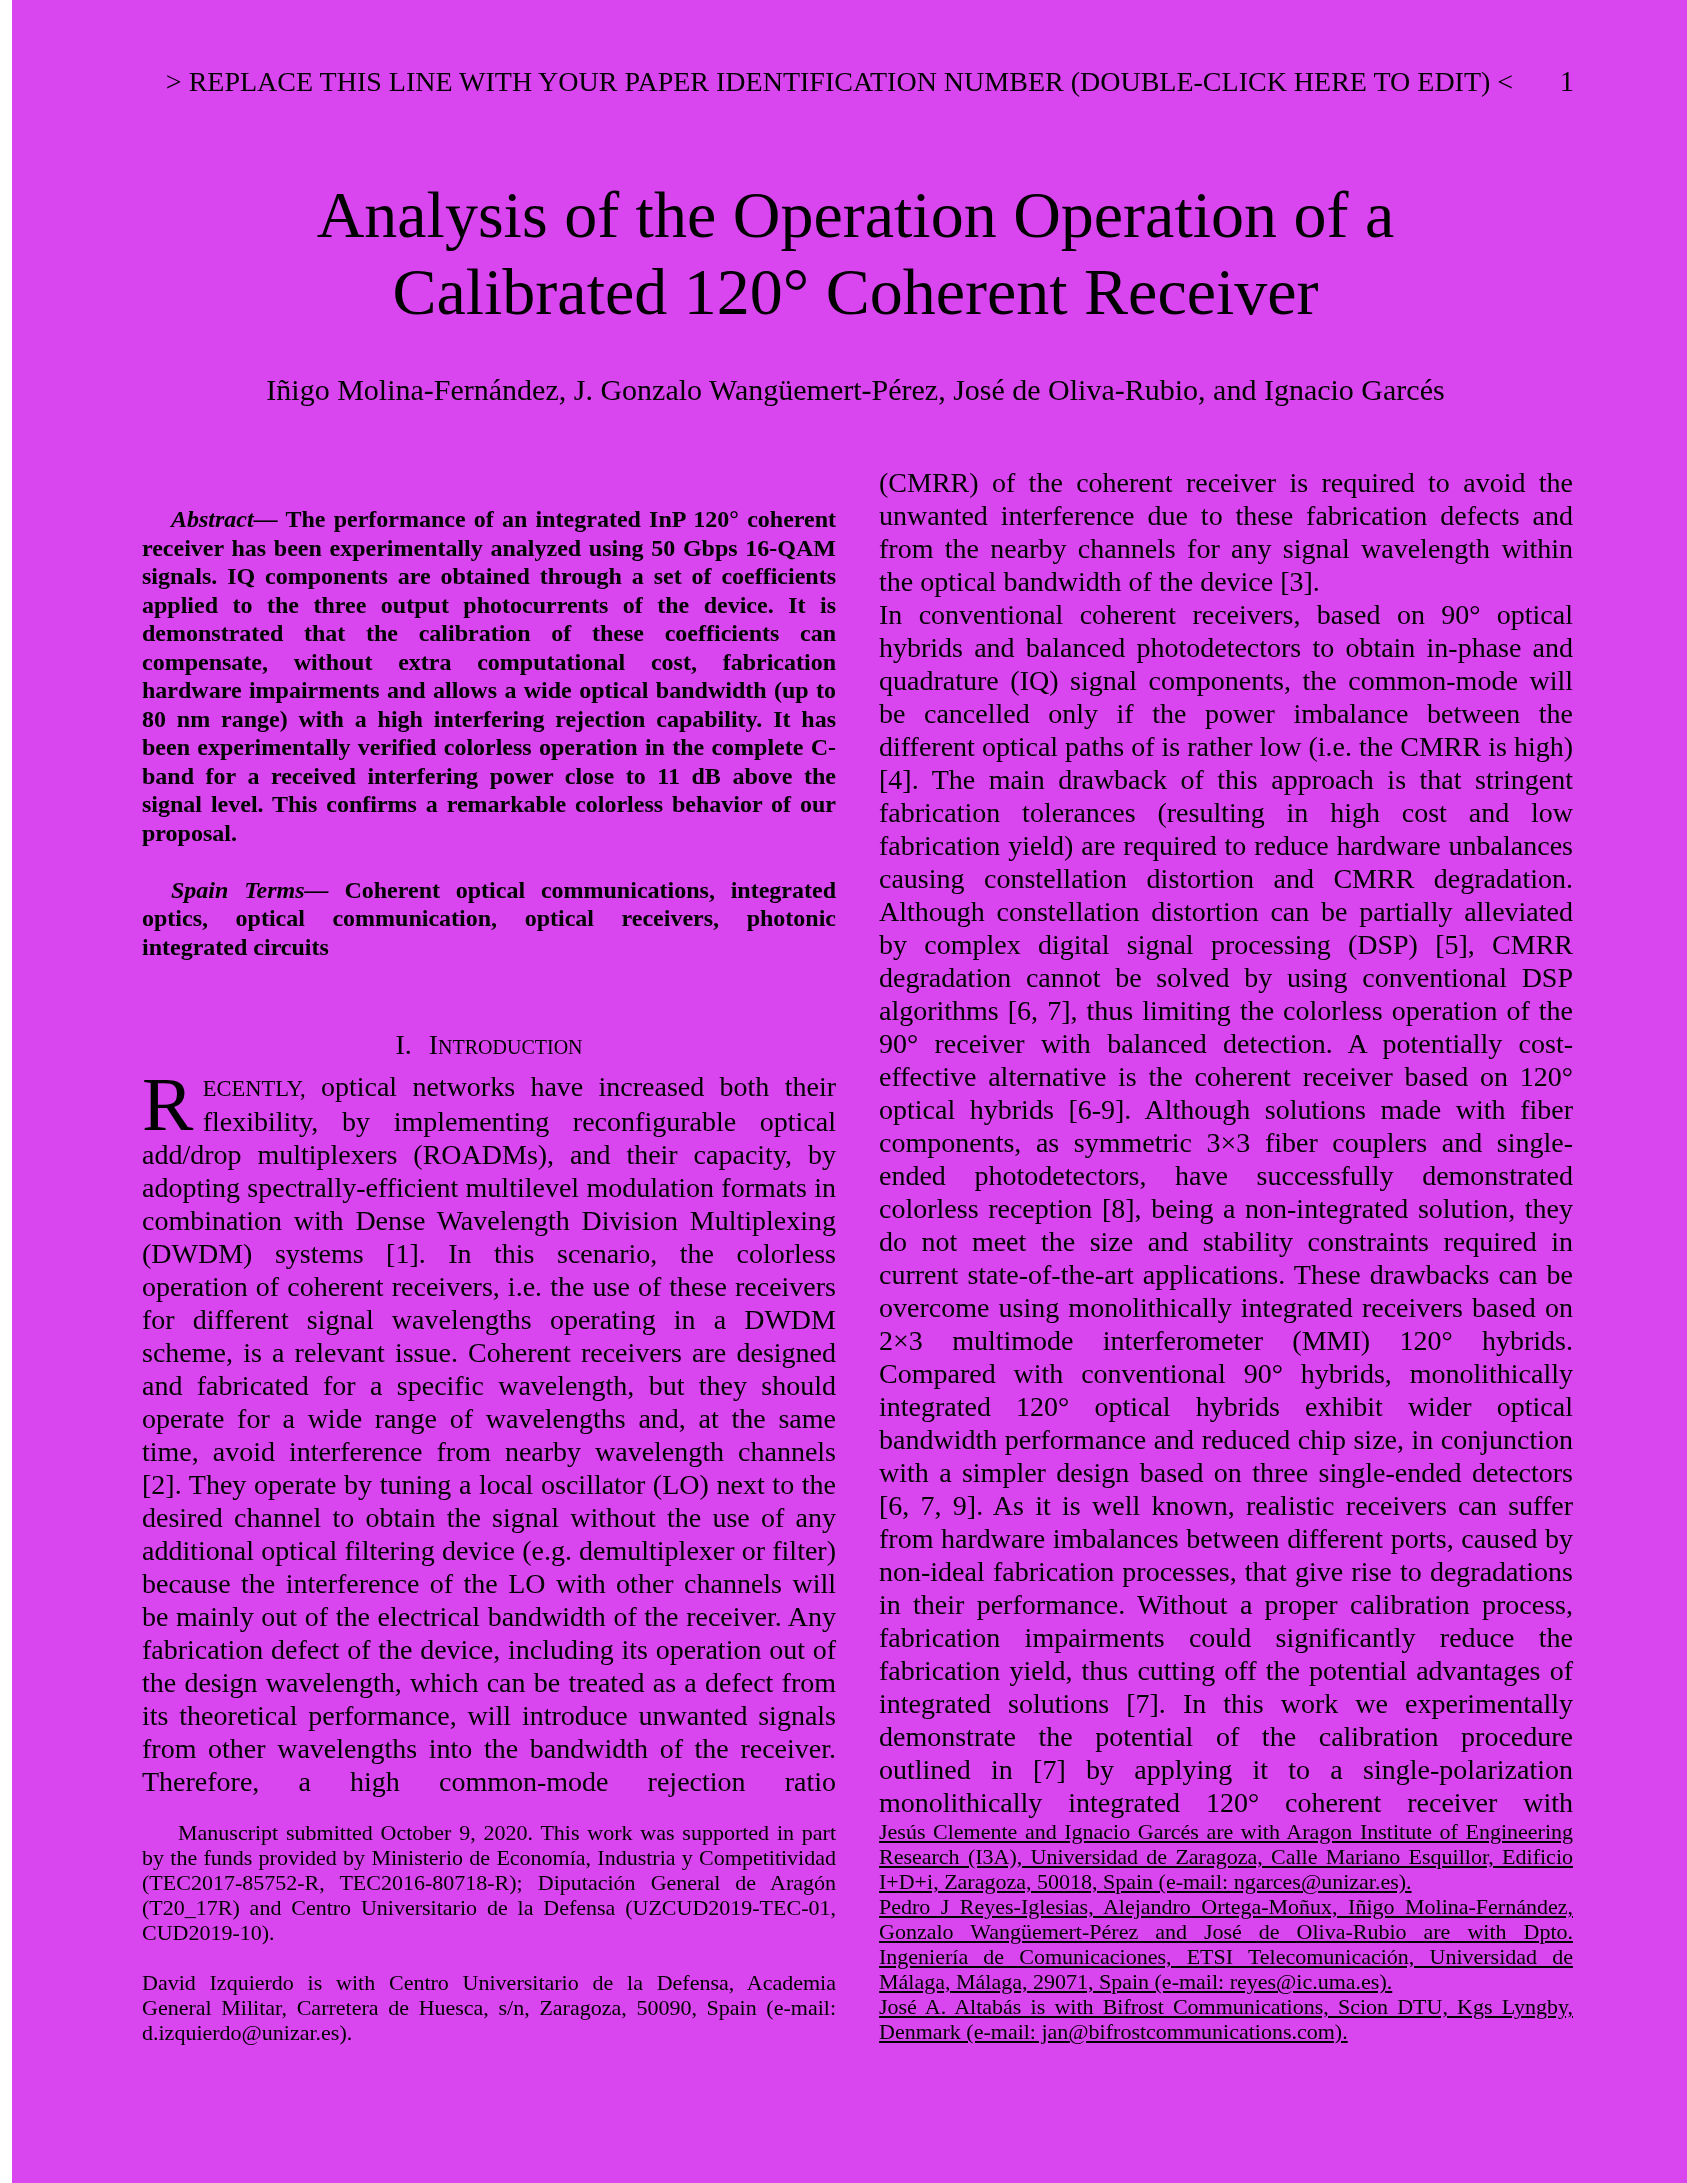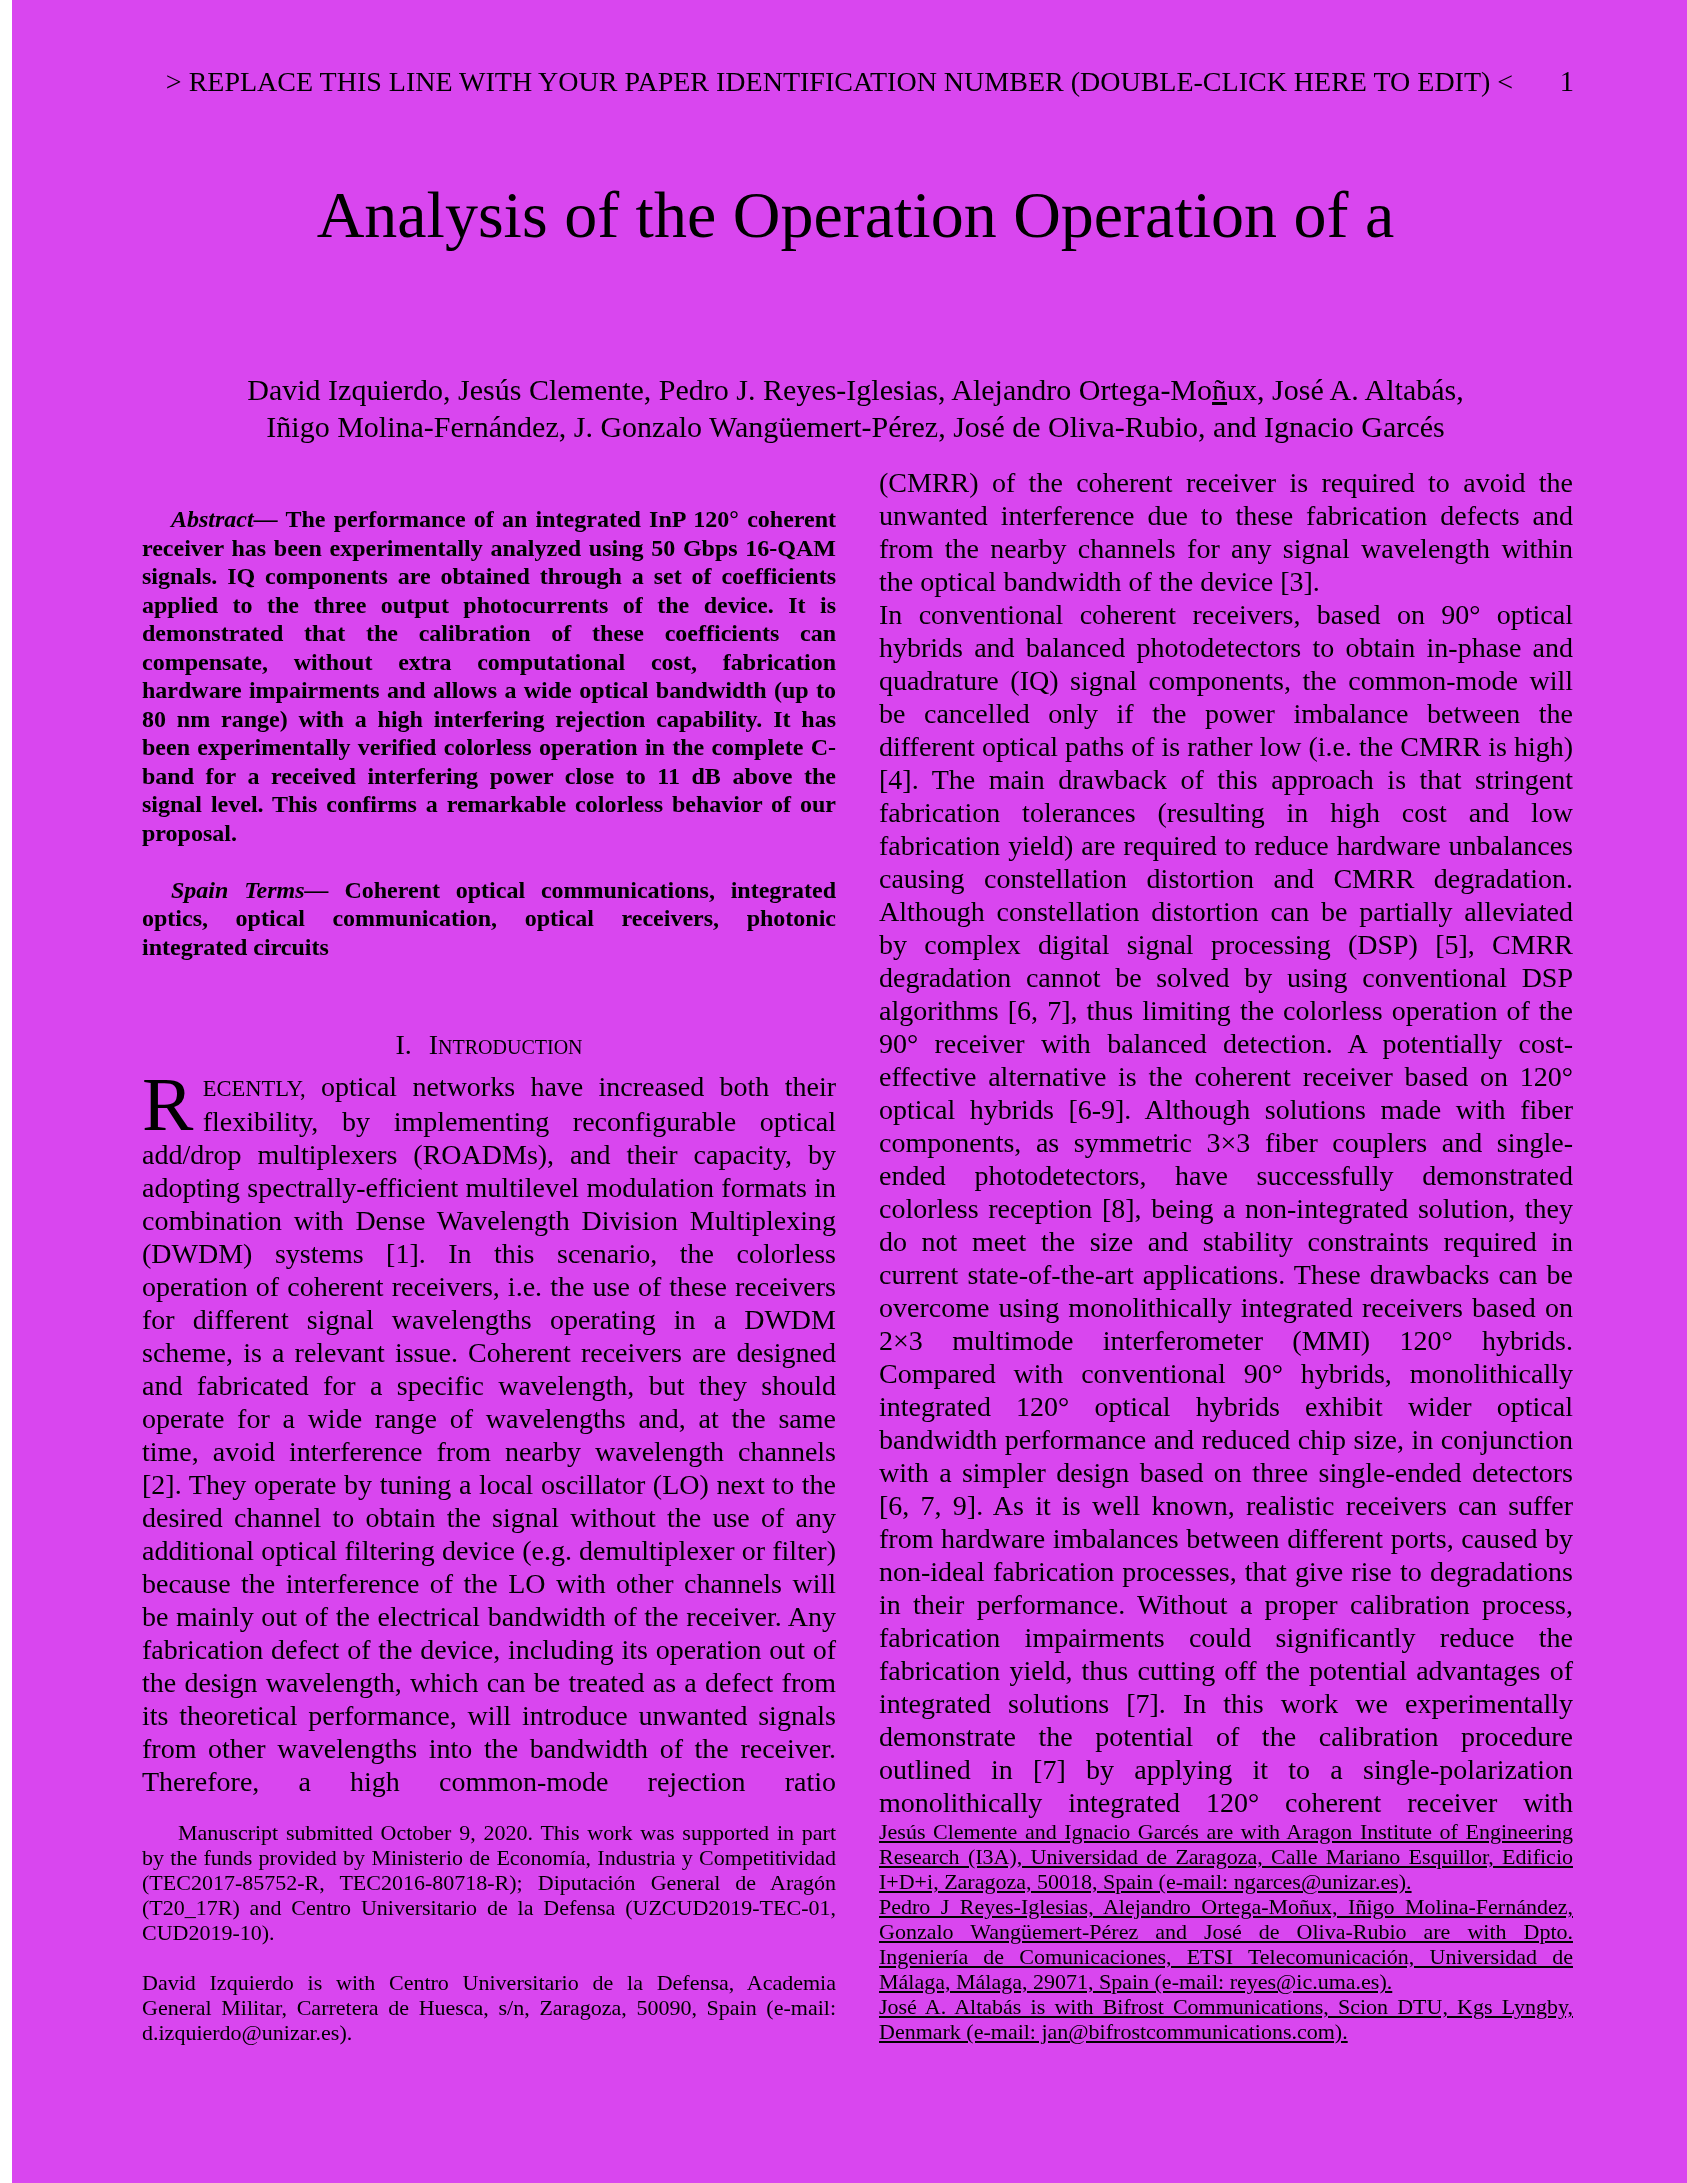--- a/index.html
+++ b/index.html
@@ -75,24 +75,24 @@
 </head>
 <body>
 
 <div class="page">
 
   <div class="running-head">&gt; REPLACE THIS LINE WITH YOUR PAPER IDENTIFICATION NUMBER (DOUBLE-CLICK HERE TO EDIT) &lt;</div>
   <div class="page-number">1</div>
 
   <div class="title-block">
     <div>Analysis of the Operation Operation of a</div>
+    <div>Calibrated 120° Coherent Receiver</div>
   </div>
 
   <div class="authors-block">
-    <div><span>David Izquierdo, Jesús Clemente, Pedro J. Reyes-Iglesias, Alejandro Ortega-Mo</span><span class="u">ñ</span><span>ux, José A. Altabás,</span></div>
     <div>Iñigo Molina-Fernández, J. Gonzalo Wangüemert-Pérez, José de Oliva-Rubio, and Ignacio Garcés</div>
   </div>
 
   <div class="col col-left">
     <p class="abstract"><span class="lead-ital">Abstract—</span><span> The performance of an integrated InP 120° coherent receiver has been experimentally analyzed using 50 Gbps 16-QAM signals. IQ components are obtained through a set of coefficients applied to the three output photocurrents of the device. It is demonstrated that the calibration of these coefficients can compensate, without extra computational cost, fabrication hardware impairments and allows a wide optical bandwidth (up to 80 nm range) with a high interfering rejection capability. It has been experimentally verified colorless operation in the complete C-band for a received interfering power close to 11 dB above the signal level. This confirms a remarkable colorless behavior of our proposal.</span></p>
 
     <p class="abstract index-terms"><span class="lead-ital">Spain Terms—</span><span> Coherent optical communications, integrated optics, optical communication, optical receivers, photonic integrated circuits</span></p>
 
     <h2 class="section-heading"><span>I.</span><span class="sc">Introduction</span></h2>
 

